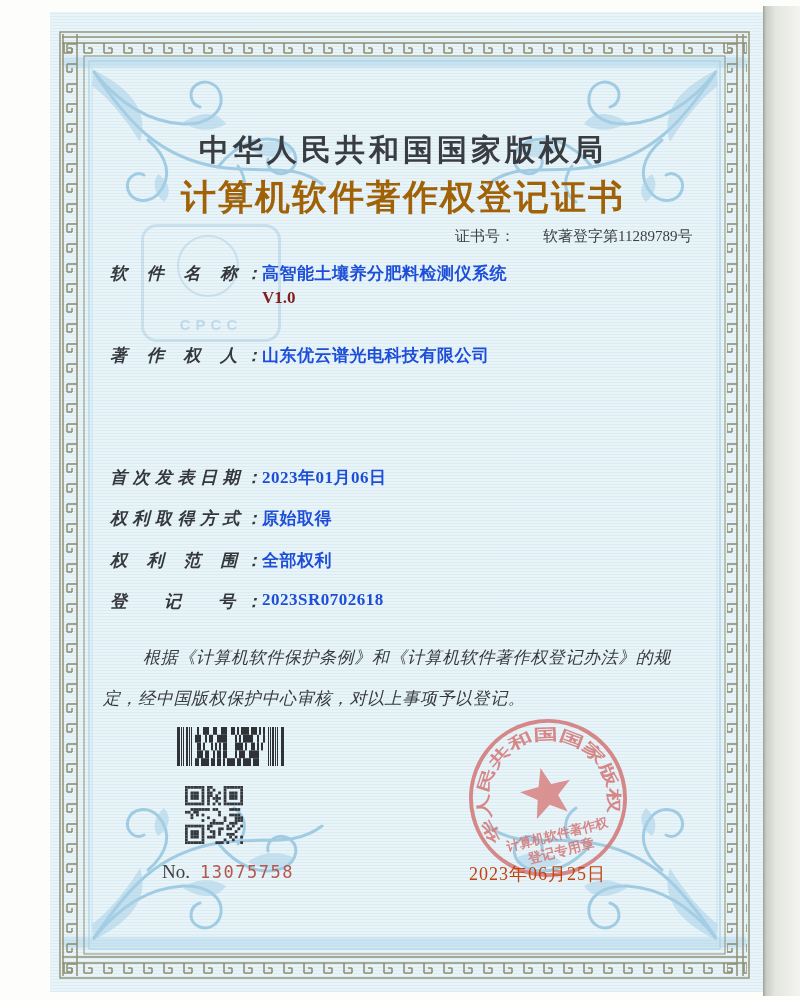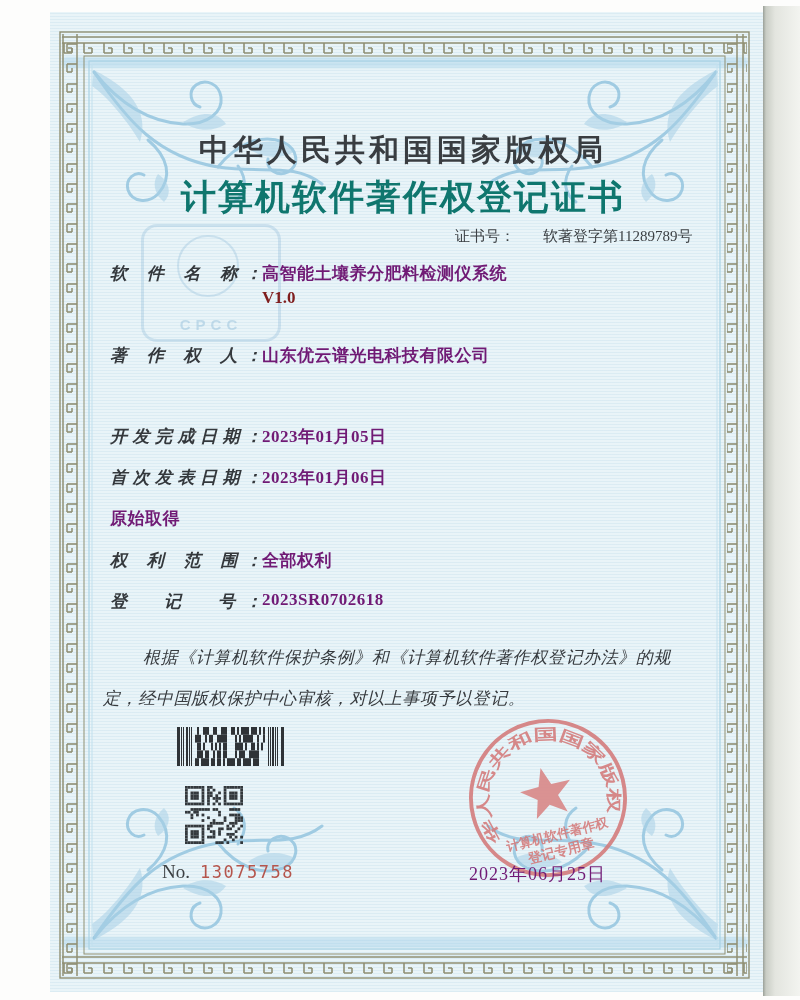--- a/index.html
+++ b/index.html
@@ -23,33 +23,33 @@
   }
   svg.layer{position:absolute;left:0;top:0;}
   .wm{
     position:absolute;left:141px;top:224px;width:134px;height:112px;
     border:3px solid rgba(140,185,215,0.40);border-radius:16px;opacity:0.8;
   }
   .wm .wm-circle{position:absolute;left:33px;top:8px;width:58px;height:58px;border:2px solid rgba(140,185,215,0.40);border-radius:50%;}
   .wm .wm-text{position:absolute;left:0;right:0;bottom:6px;text-align:center;font-size:15px;font-weight:bold;letter-spacing:5px;color:rgba(140,185,215,0.55);font-family:"Liberation Sans",sans-serif;}
   .t-center{position:absolute;left:103px;width:600px;text-align:center;}
   .issuer{top:130px;font-size:30px;font-weight:700;letter-spacing:4px;color:#393d41;}
-  .certtitle{top:174px;font-size:35px;font-weight:700;letter-spacing:2px;color:#0f766e;}
+  .certtitle{top:174px;font-size:35px;font-weight:700;letter-spacing:2px;color:#a16207;}
   .certno{position:absolute;left:455px;top:227px;font-size:15px;display:flex;gap:28px;color:#3c4044;align-items:flex-end;}
   .frow{position:absolute;left:110px;display:flex;font-size:17px;}
   .f-label{display:inline-block;width:152px;font-weight:700;text-align:justify;text-align-last:justify;white-space:pre;color:#34383c;font-style:italic;}
-  .f-value{font-weight:700;color:#701a75;letter-spacing:0.5px;}
+  .f-value{font-weight:700;color:#1d4ed8;letter-spacing:0.5px;}
   .f-value2{position:absolute;left:262px;top:288px;font-size:17px;font-weight:700;color:#7f1d1d;text-align:center;}
   .statement{
     position:absolute;left:103px;top:637px;width:601px;
     font-size:17px;line-height:41px;letter-spacing:0.6px;text-indent:40px;color:#363a3e;font-style:italic;
   }
   .serial{position:absolute;left:162px;top:861px;font-size:19px;color:#3c4043;}
   .serial .num{font-family:"DejaVu Sans Mono",monospace;font-size:17px;color:#b5554c;letter-spacing:1.5px;padding-left:10px;}
-  .issue-date{position:absolute;left:469px;top:862px;font-size:18px;letter-spacing:1px;color:#701a75;z-index:5;}
+  .issue-date{position:absolute;left:469px;top:862px;font-size:18px;letter-spacing:1px;color:#c2410c;z-index:5;}
   .graphic{position:absolute;}
   #barcode{left:177px;top:727px;}
   #qrcode{left:185px;top:786px;}
   #seal{left:462px;top:712px;z-index:4;opacity:0.88;}
 </style>
 </head>
 <body>
 
 <div class="stage">
 
@@ -121,31 +121,28 @@
     <span class="f-label">软 件 名 称：</span>
     <span class="f-value">高智能土壤养分肥料检测仪系统</span>
   </div>
   <div class="f-value2">V1.0</div>
 
   <div class="frow" style="top:344px;align-items:center;">
     <span class="f-label">著 作 权 人：</span>
     <span class="f-value">山东优云谱光电科技有限公司</span>
   </div>
 
-  <div class="frow" style="top:425px;">
-    <span class="f-label">开发完成日期：</span>
-    <span class="f-value">2023年01月05日</span>
-  </div>
 
   <div class="frow" style="top:466px;">
     <span class="f-label">首次发表日期：</span>
     <span class="f-value">2023年01月06日</span>
   </div>
 
   <div class="frow" style="top:507px;">
+    <span class="f-label">权利取得方式：</span>
     <span class="f-value">原始取得</span>
   </div>
 
   <div class="frow" style="top:549px;">
     <span class="f-label">权 利 范 围：</span>
     <span class="f-value">全部权利</span>
   </div>
 
   <div class="frow" style="top:590px;">
     <span class="f-label">登　记　号：</span>

